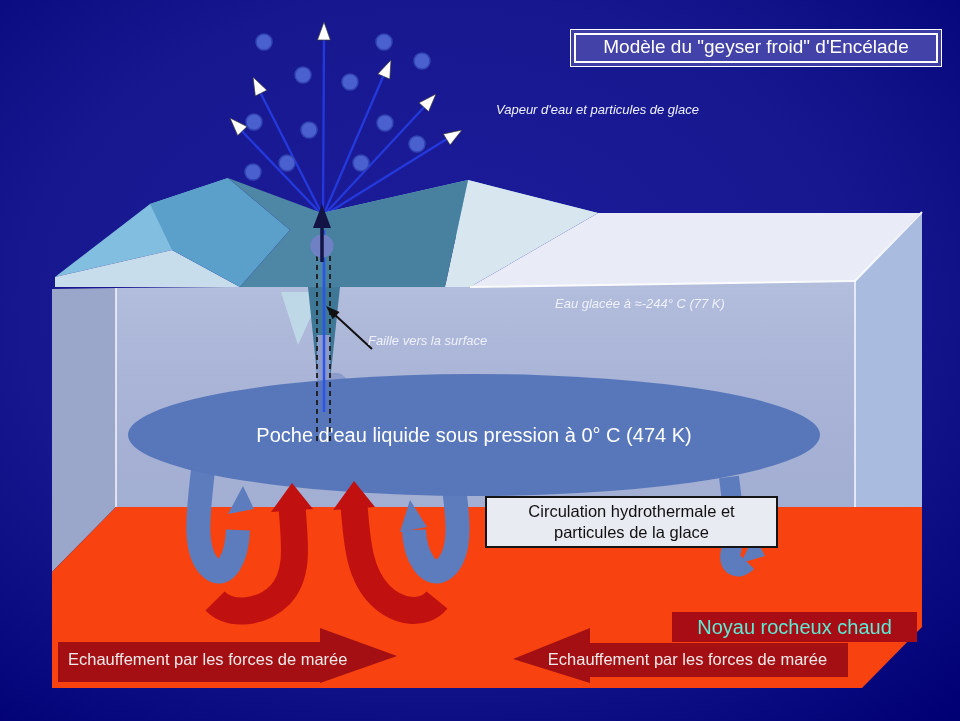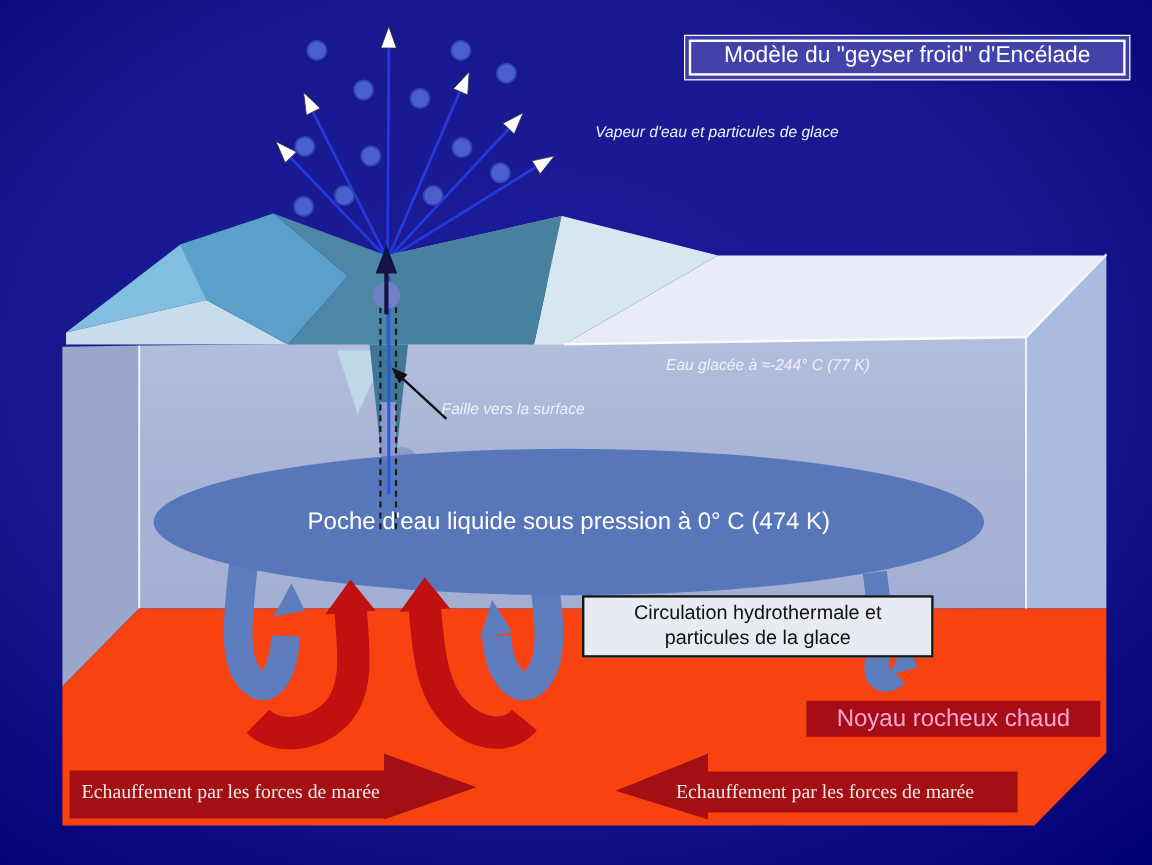--- a/index.html
+++ b/index.html
@@ -17,25 +17,25 @@
   .title-inner{
     border:2px solid #ffffff;background:#4242a8;color:#ffffff;
     font-size:19px;text-align:center;padding:1px 4px 3px 4px;white-space:nowrap;
   }
   .circ-box{
     position:absolute;left:485px;top:496px;width:293px;height:52px;box-sizing:border-box;
     background:#e9ebf3;border:2px solid #141414;color:#111111;
     font-size:16.5px;text-align:center;display:flex;flex-direction:column;justify-content:center;line-height:1.3;
   }
   .core-box{
-    position:absolute;left:672px;top:584px;width:245px;height:30px;
-    background:#a80d16;color:#f9a8d4;font-size:20px;text-align:center;line-height:30px;
+    position:absolute;left:672px;top:612px;width:245px;height:30px;
+    background:#a80d16;color:#5eead4;font-size:20px;text-align:center;line-height:30px;
   }
   .tidal-text{
-    position:absolute;color:#f3e9e9;font-size:16.5px;white-space:nowrap;font-family:Liberation Serif, serif;
+    position:absolute;color:#f3e9e9;font-size:16.5px;white-space:nowrap;
   }
   .poche-lbl{
     position:absolute;left:474px;top:435px;transform:translate(-50%,-50%);
     color:#ffffff;font-size:20px;white-space:nowrap;
   }
 </style>
 </head>
 <body>
 
 <div id="stage">

